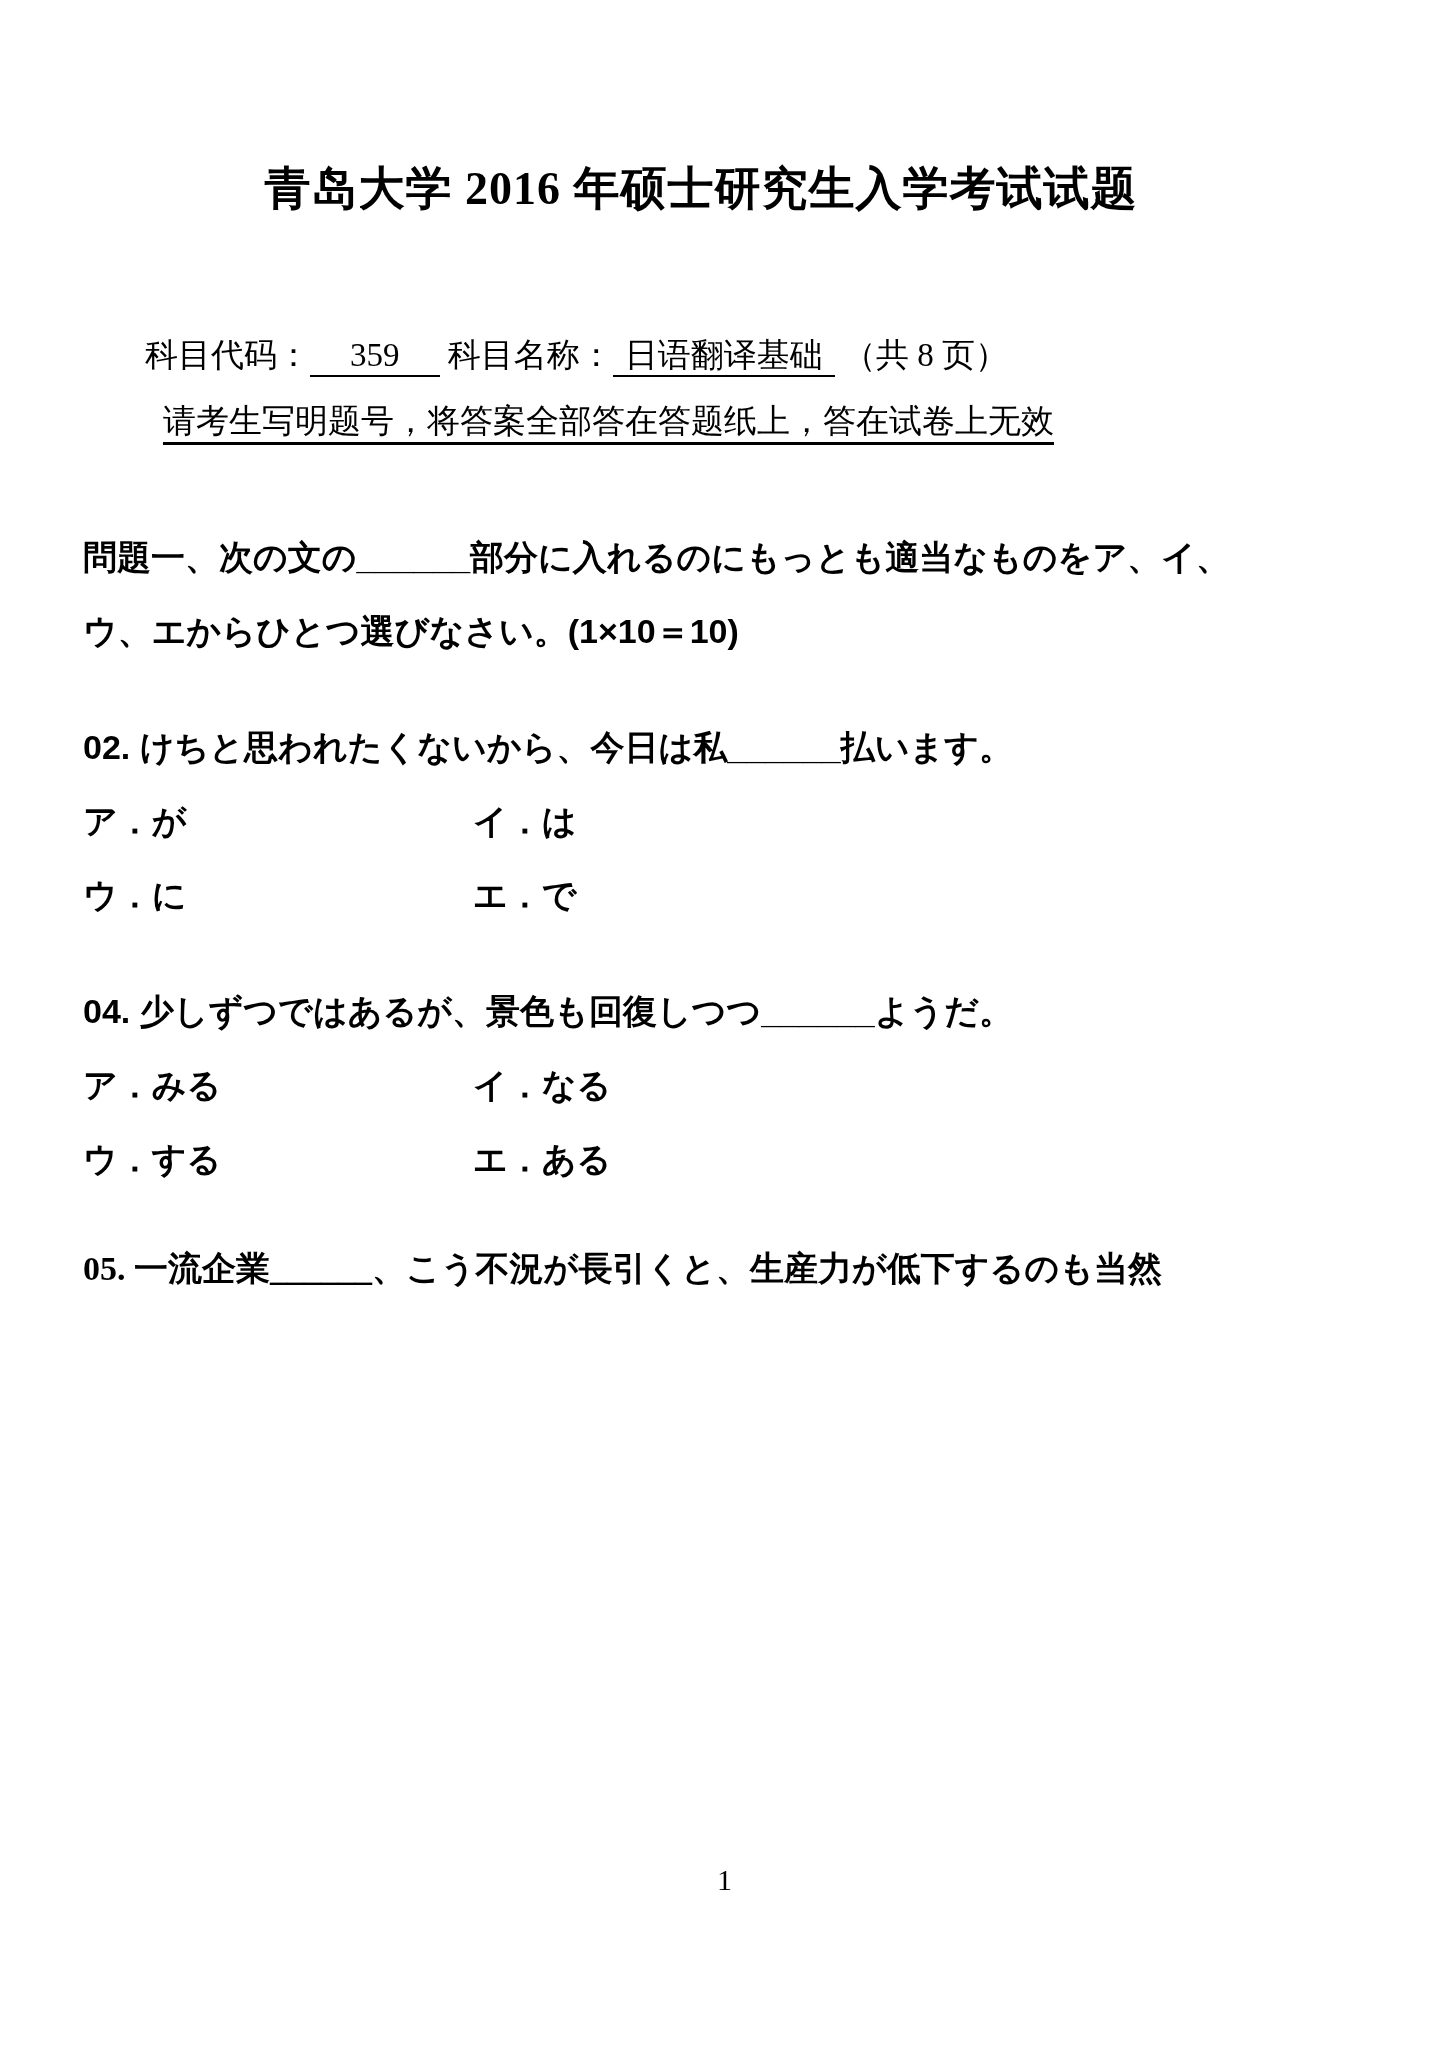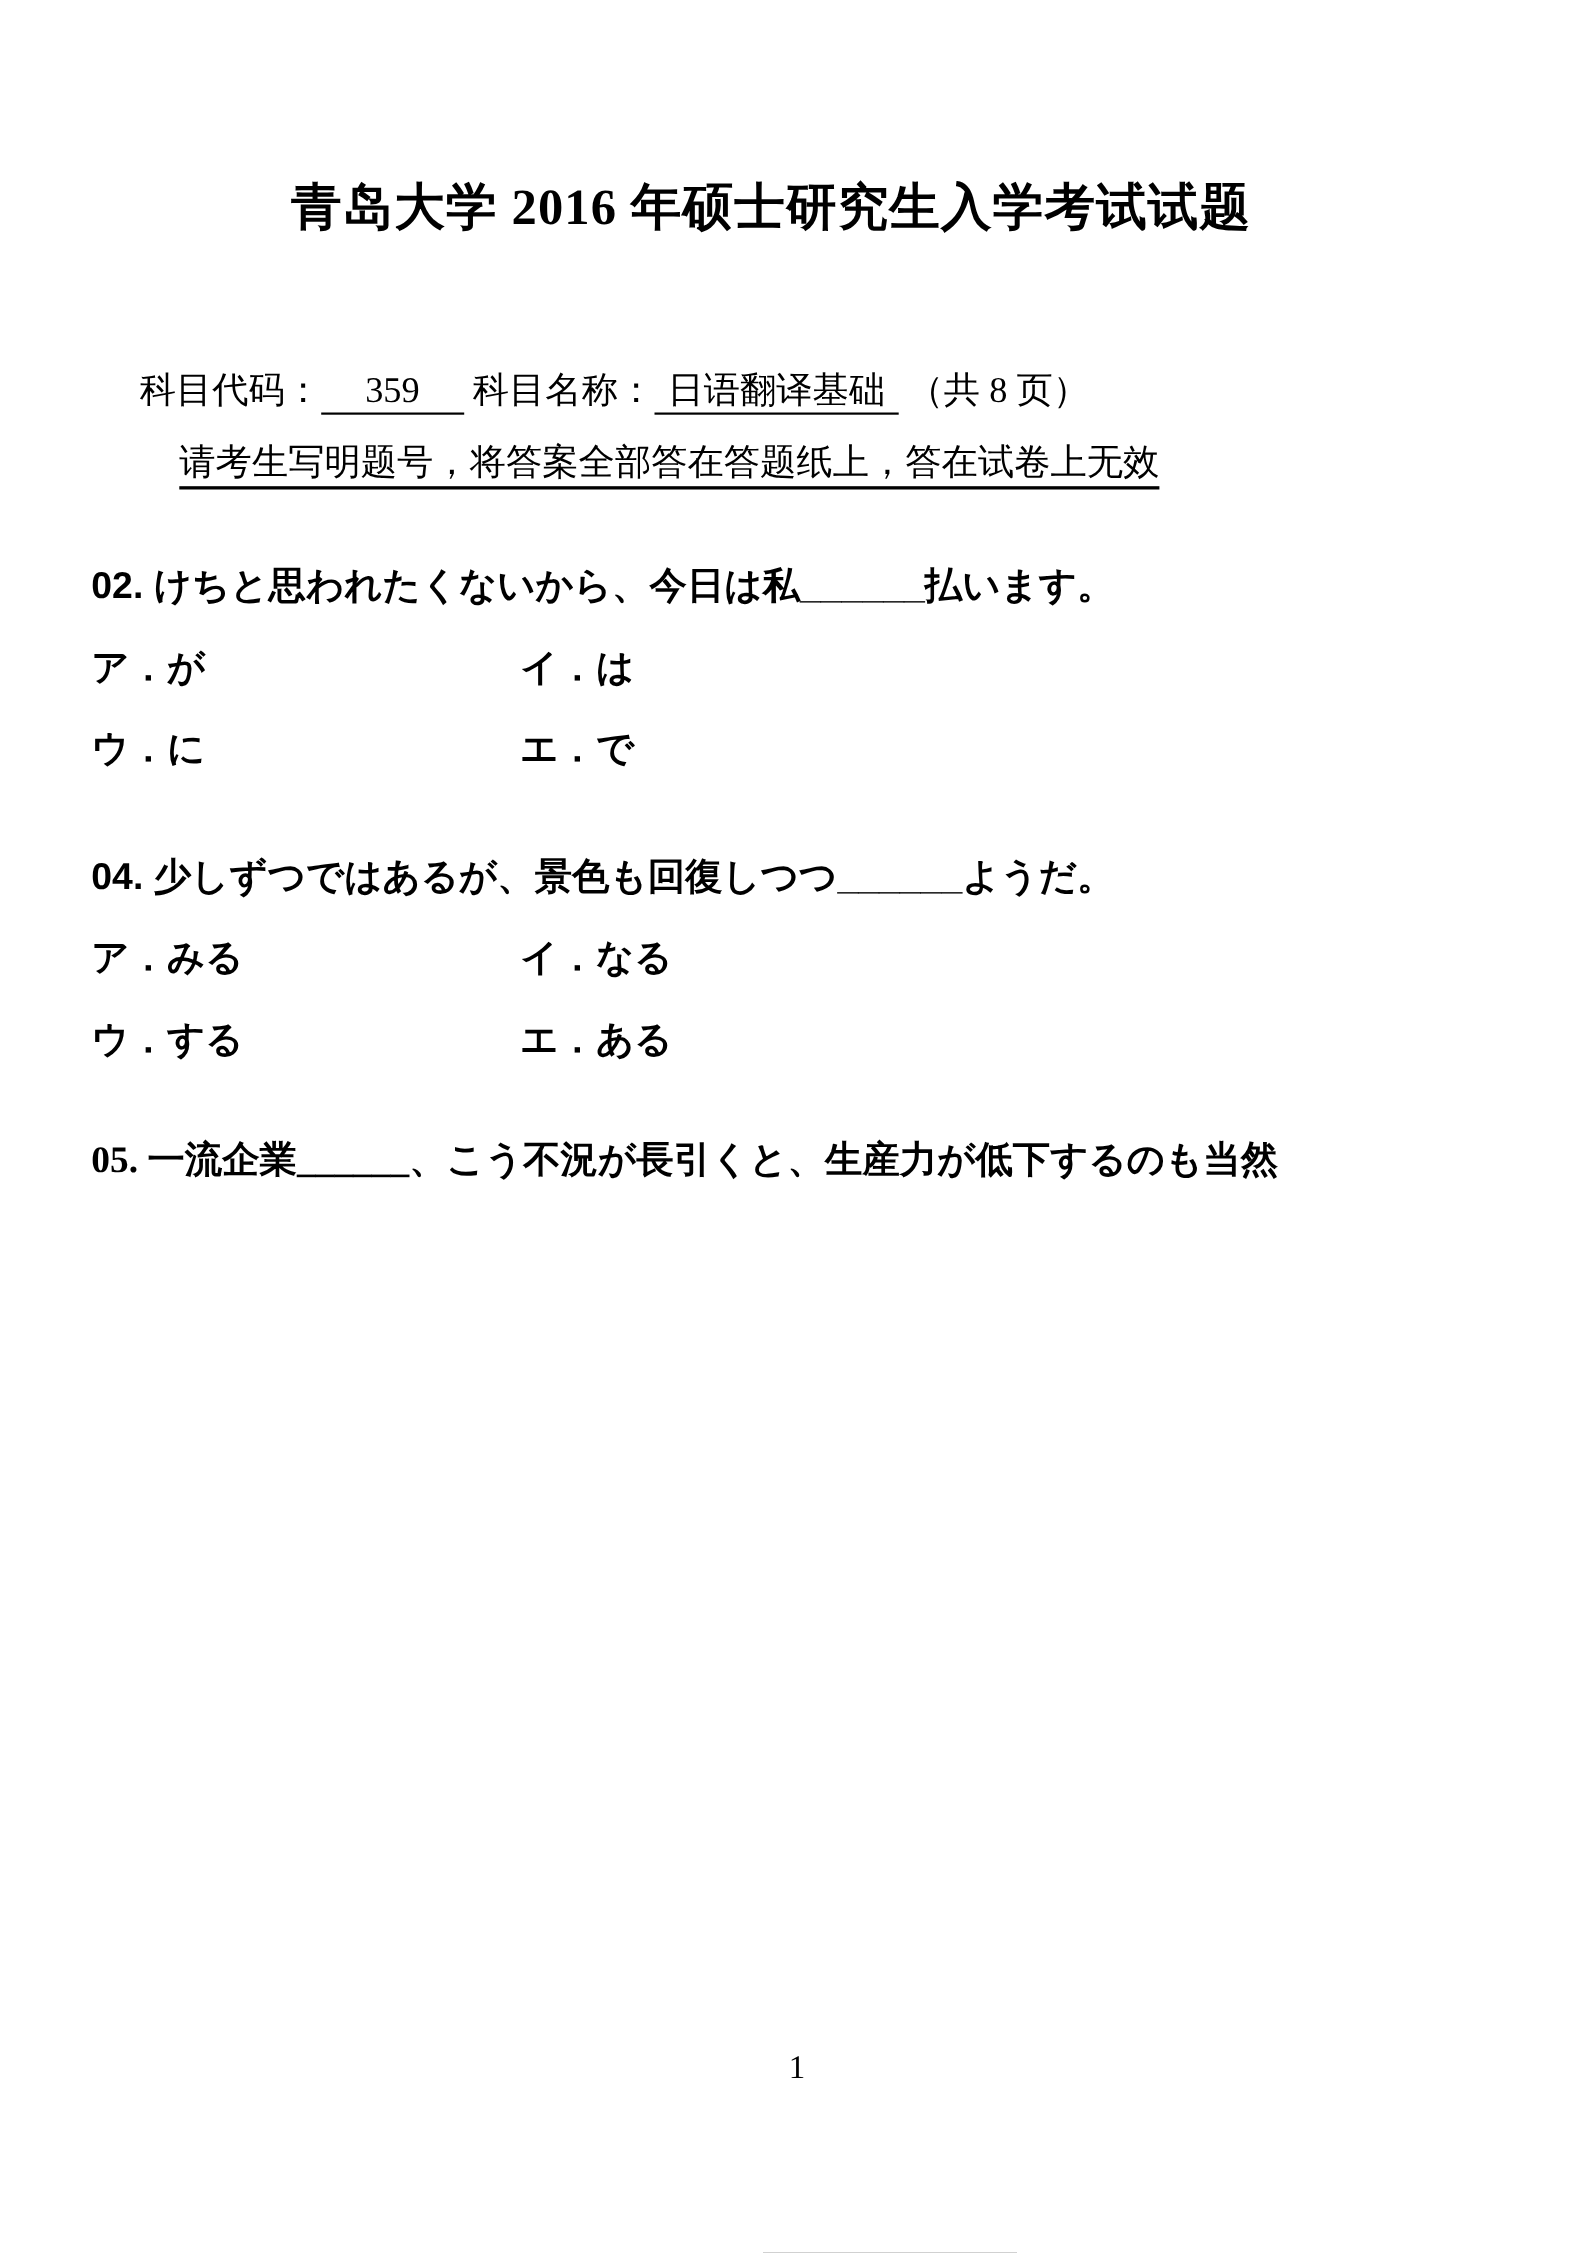--- a/index.html
+++ b/index.html
@@ -13,21 +13,21 @@
   }
   .content { padding:150px 130px 0 83px; }
 
   .title {
     font-size:46px; line-height:78px; font-weight:bold;
     text-align:center; letter-spacing:1px;
     font-family:"Liberation Serif", serif;
   }
 
   .subject-line {
-    margin:94px 0 0 44px;
+    margin:94px 0 0 62px;
     font-size:33px; line-height:66px;
     white-space:nowrap;
   }
   .u-code { border-bottom:2px solid #000; padding:0 40px 2px 40px; }
   .u-name { border-bottom:2px solid #000; padding:0 12px 2px 12px; }
 
   .instruction-wrap { margin-left:80px; font-size:33px; line-height:66px; white-space:nowrap; }
   .instruction { border-bottom:3px solid #000; padding-bottom:3px; }
 
   .jp {
@@ -58,20 +58,24 @@
     <div class="subject-line">
       <span>科目代码：</span><span class="u-code">359</span>
       <span>科目名称：</span><span class="u-name">日语翻译基础</span>
       <span>（共 8 页）</span>
     </div>
 
     <div class="instruction-wrap">
       <span class="instruction">请考生写明题号，将答案全部答在答题纸上，答在试卷上无效</span>
     </div>
 
+    <div class="heading jp">
+      <div>問題一、次の文の______部分に入れるのにもっとも適当なものをア、イ、</div>
+      <div>ウ、エからひとつ選びなさい。(1×10＝10)</div>
+    </div>
 
     <div class="question jp">
       <div>02. けちと思われたくないから、今日は私______払います。</div>
       <div class="opts">
         <div>
           <span class="opt1">ア．が</span><span>イ．は</span>
         </div>
         <div>
           <span class="opt1">ウ．に</span><span>エ．で</span>
         </div>

